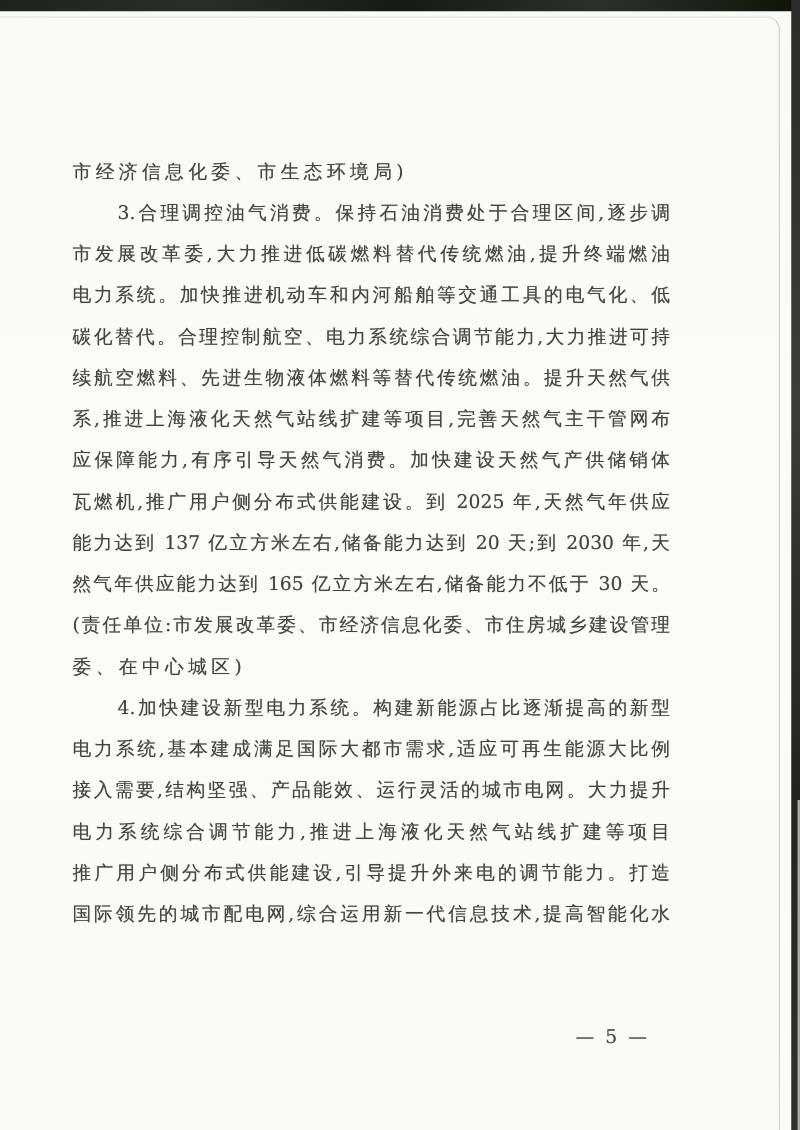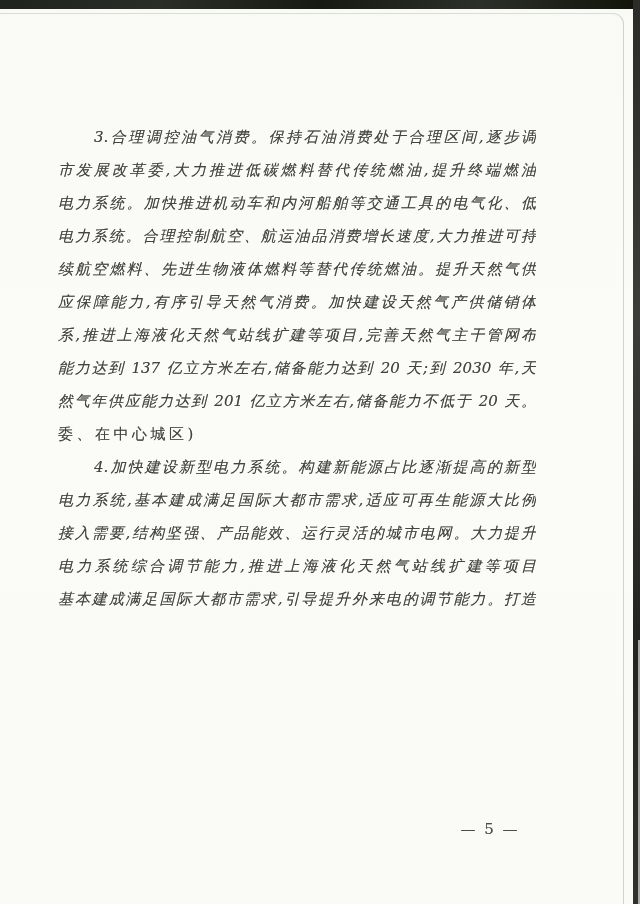--- a/index.html
+++ b/index.html
@@ -69,21 +69,20 @@
     text-shadow: 0 0 0.6px rgba(70,70,70,0.55);
   }
   .line {
     height: 33px;
     overflow: hidden;
   }
   .line.justify {
     text-align: justify;
     text-align-last: justify;
     text-justify: inter-character;
-    font-style: italic;
   }
   .line.left {
     text-align: left;
     letter-spacing: 3.5px;
   }
   .line.indent {
     padding-left: 36px;
   }
   .page-number {
     position: absolute;
@@ -102,31 +101,35 @@
 </head>
 <body style="--paper: #fafaf7; --text: #444443; --scan_top_bar: #1f231e; --scan_right_bar: #2b2b27; --page_edge_line: #dcdcd6;">
 
 <div class="scan-page">
   <div class="page-outline"></div>
   <div class="top-bar"></div>
   <div class="right-bar"></div>
   <div class="right-bar-highlight"></div>
 
   <div class="text-block" id="text-block">
+      <div class="line left">市经济信息化委、市生态环境局)</div>
       <div class="line justify indent">3.合理调控油气消费。保持石油消费处于合理区间,逐步调</div>
       <div class="line justify">市发展改革委,大力推进低碳燃料替代传统燃油,提升终端燃油</div>
       <div class="line justify">电力系统。加快推进机动车和内河船舶等交通工具的电气化、低</div>
-      <div class="line justify">电力系统。合理控制航空、航运油品消费增长速度,大力推进可持</div>
+      <div class="line justify">碳化替代。合理控制航空、电力系统综合调节能力,大力推进可持</div>
       <div class="line justify">续航空燃料、先进生物液体燃料等替代传统燃油。提升天然气供</div>
+      <div class="line justify">系,推进上海液化天然气站线扩建等项目,完善天然气主干管网布</div>
       <div class="line justify">应保障能力,有序引导天然气消费。加快建设天然气产供储销体</div>
-      <div class="line justify">系,推进上海液化天然气站线扩建等项目,完善天然气主干管网布</div>
+      <div class="line justify">瓦燃机,推广用户侧分布式供能建设。到 2025 年,天然气年供应</div>
       <div class="line justify">能力达到 137 亿立方米左右,储备能力达到 20 天;到 2030 年,天</div>
-      <div class="line justify">然气年供应能力达到 201 亿立方米左右,储备能力不低于 20 天。</div>
+      <div class="line justify">然气年供应能力达到 165 亿立方米左右,储备能力不低于 30 天。</div>
+      <div class="line justify">(责任单位:市发展改革委、市经济信息化委、市住房城乡建设管理</div>
       <div class="line left">委、在中心城区)</div>
       <div class="line justify indent">4.加快建设新型电力系统。构建新能源占比逐渐提高的新型</div>
       <div class="line justify">电力系统,基本建成满足国际大都市需求,适应可再生能源大比例</div>
       <div class="line justify">接入需要,结构坚强、产品能效、运行灵活的城市电网。大力提升</div>
       <div class="line justify">电力系统综合调节能力,推进上海液化天然气站线扩建等项目</div>
-      <div class="line justify">基本建成满足国际大都市需求,引导提升外来电的调节能力。打造</div>
+      <div class="line justify">推广用户侧分布式供能建设,引导提升外来电的调节能力。打造</div>
+      <div class="line justify">国际领先的城市配电网,综合运用新一代信息技术,提高智能化水</div>
     </div>
 
   <div class="page-number">— 5 —</div>
 </div>
 
 </body></html>

